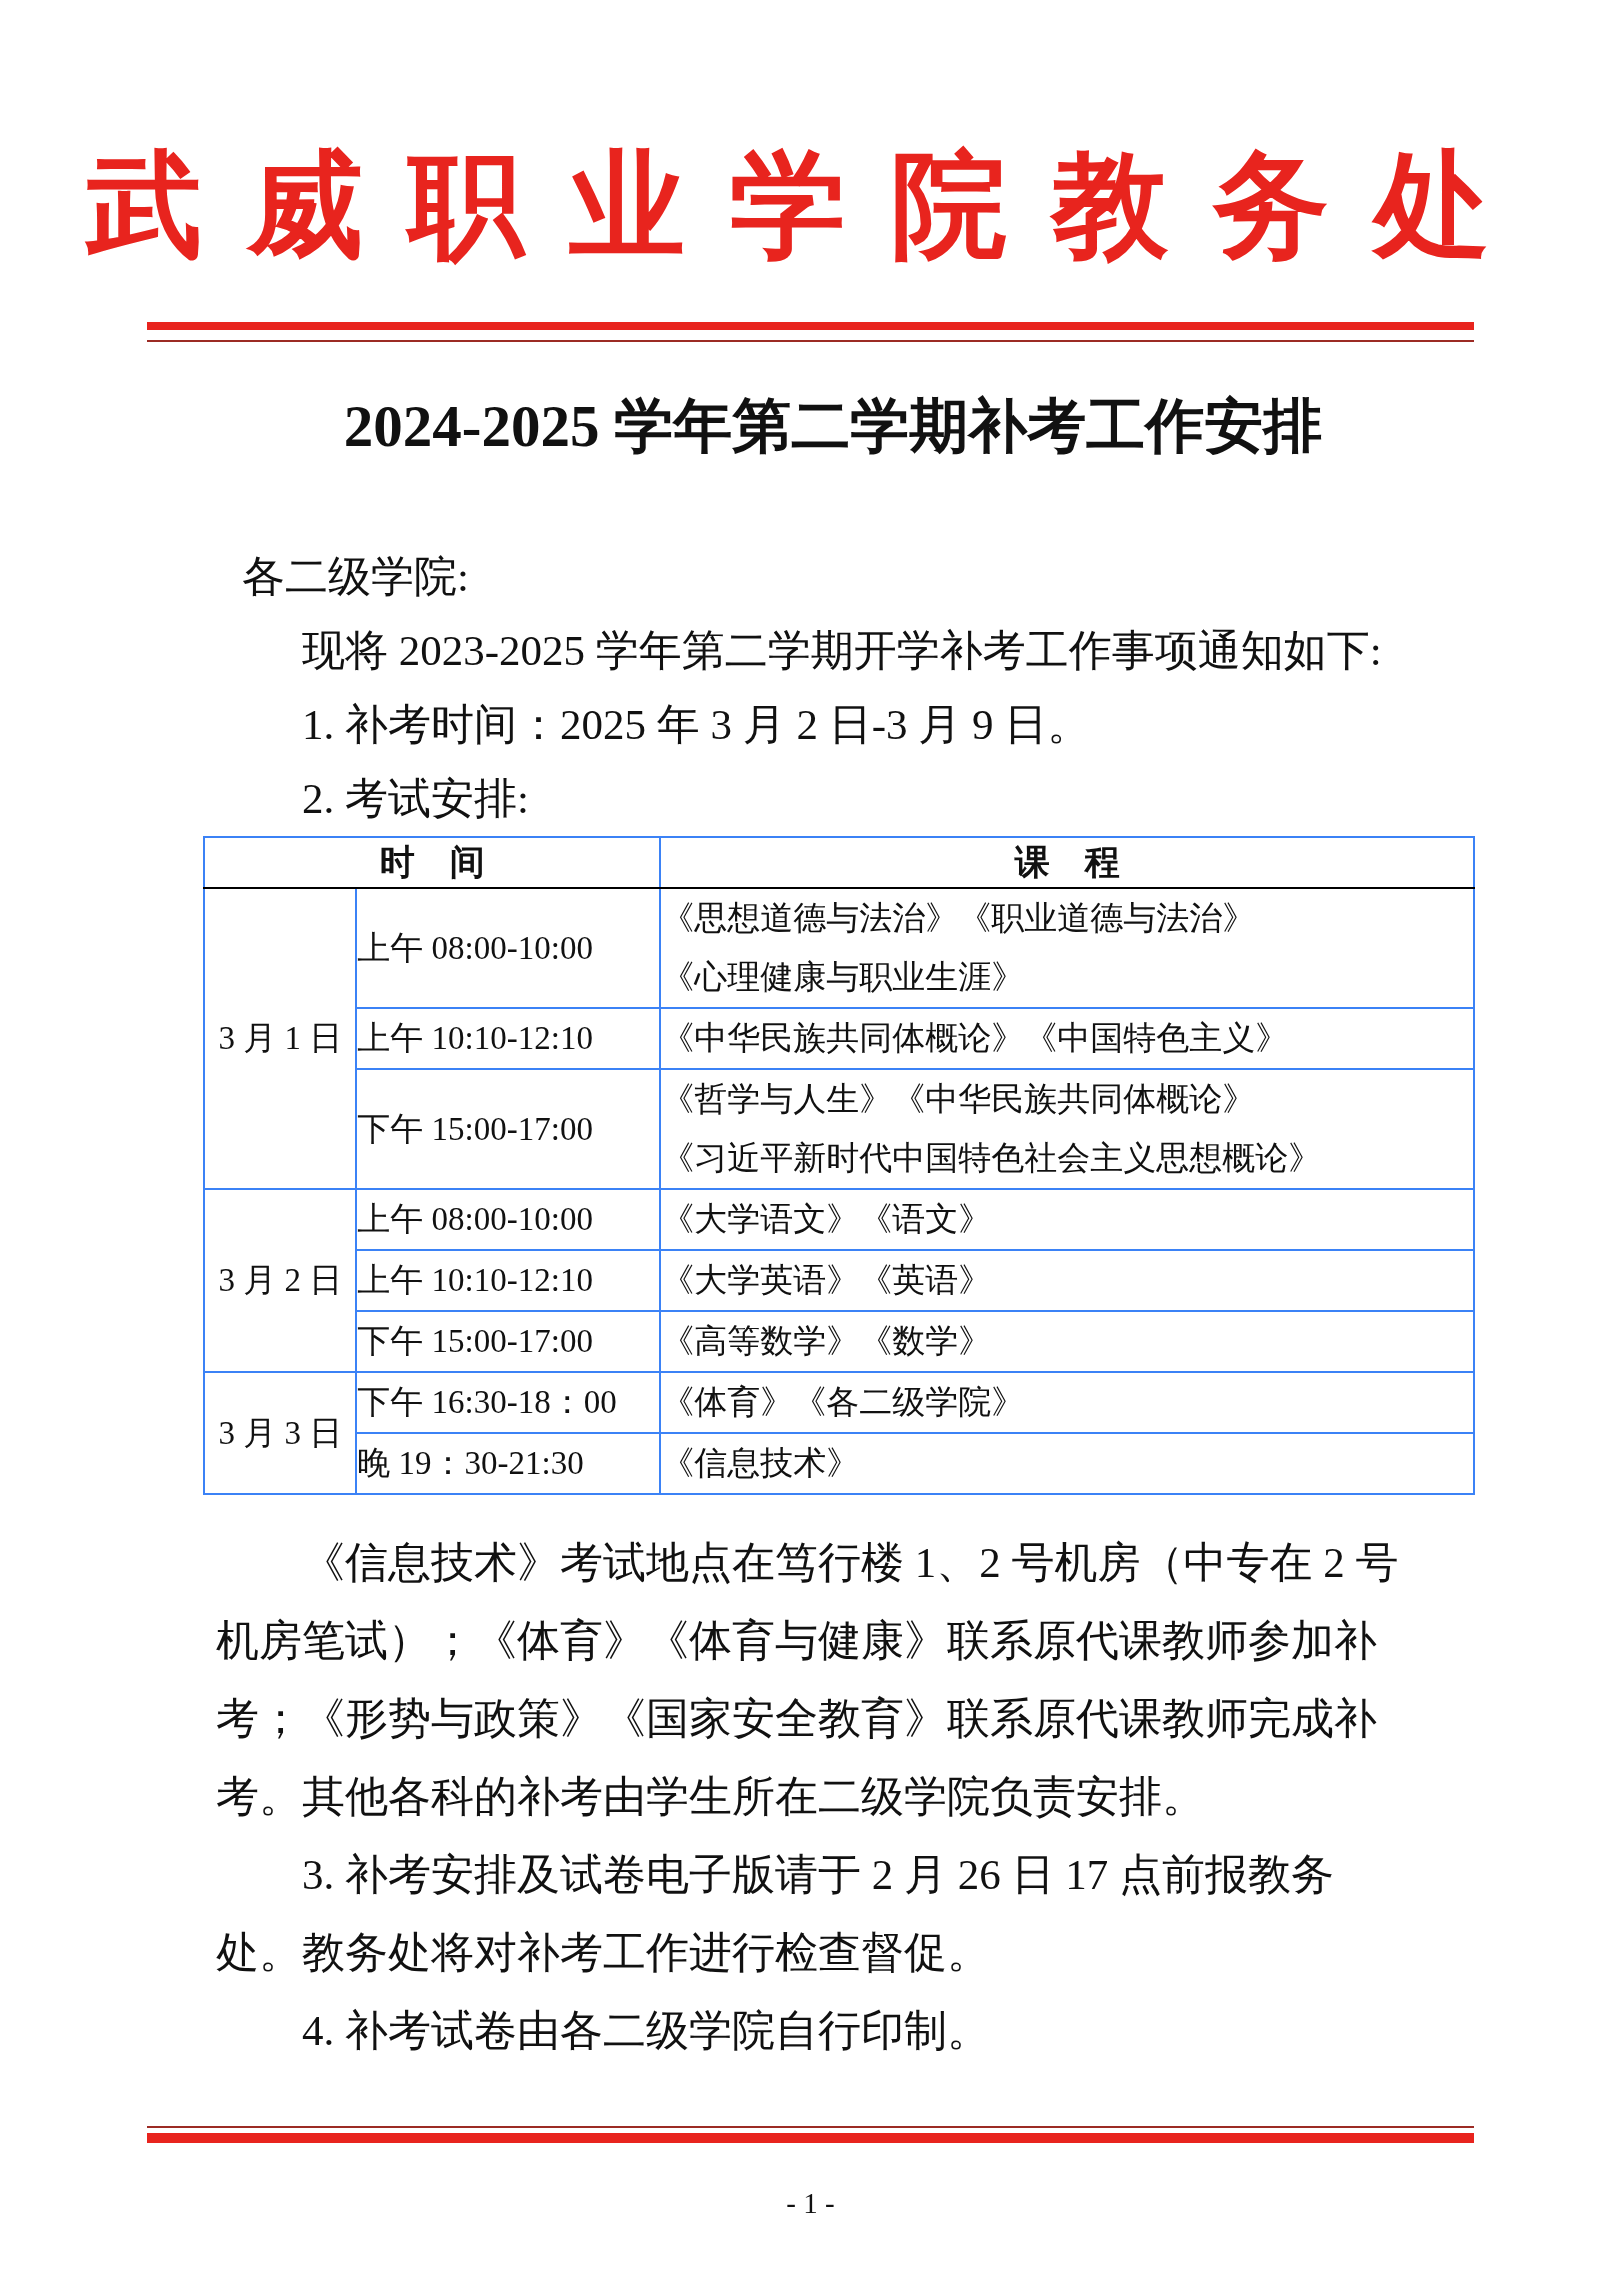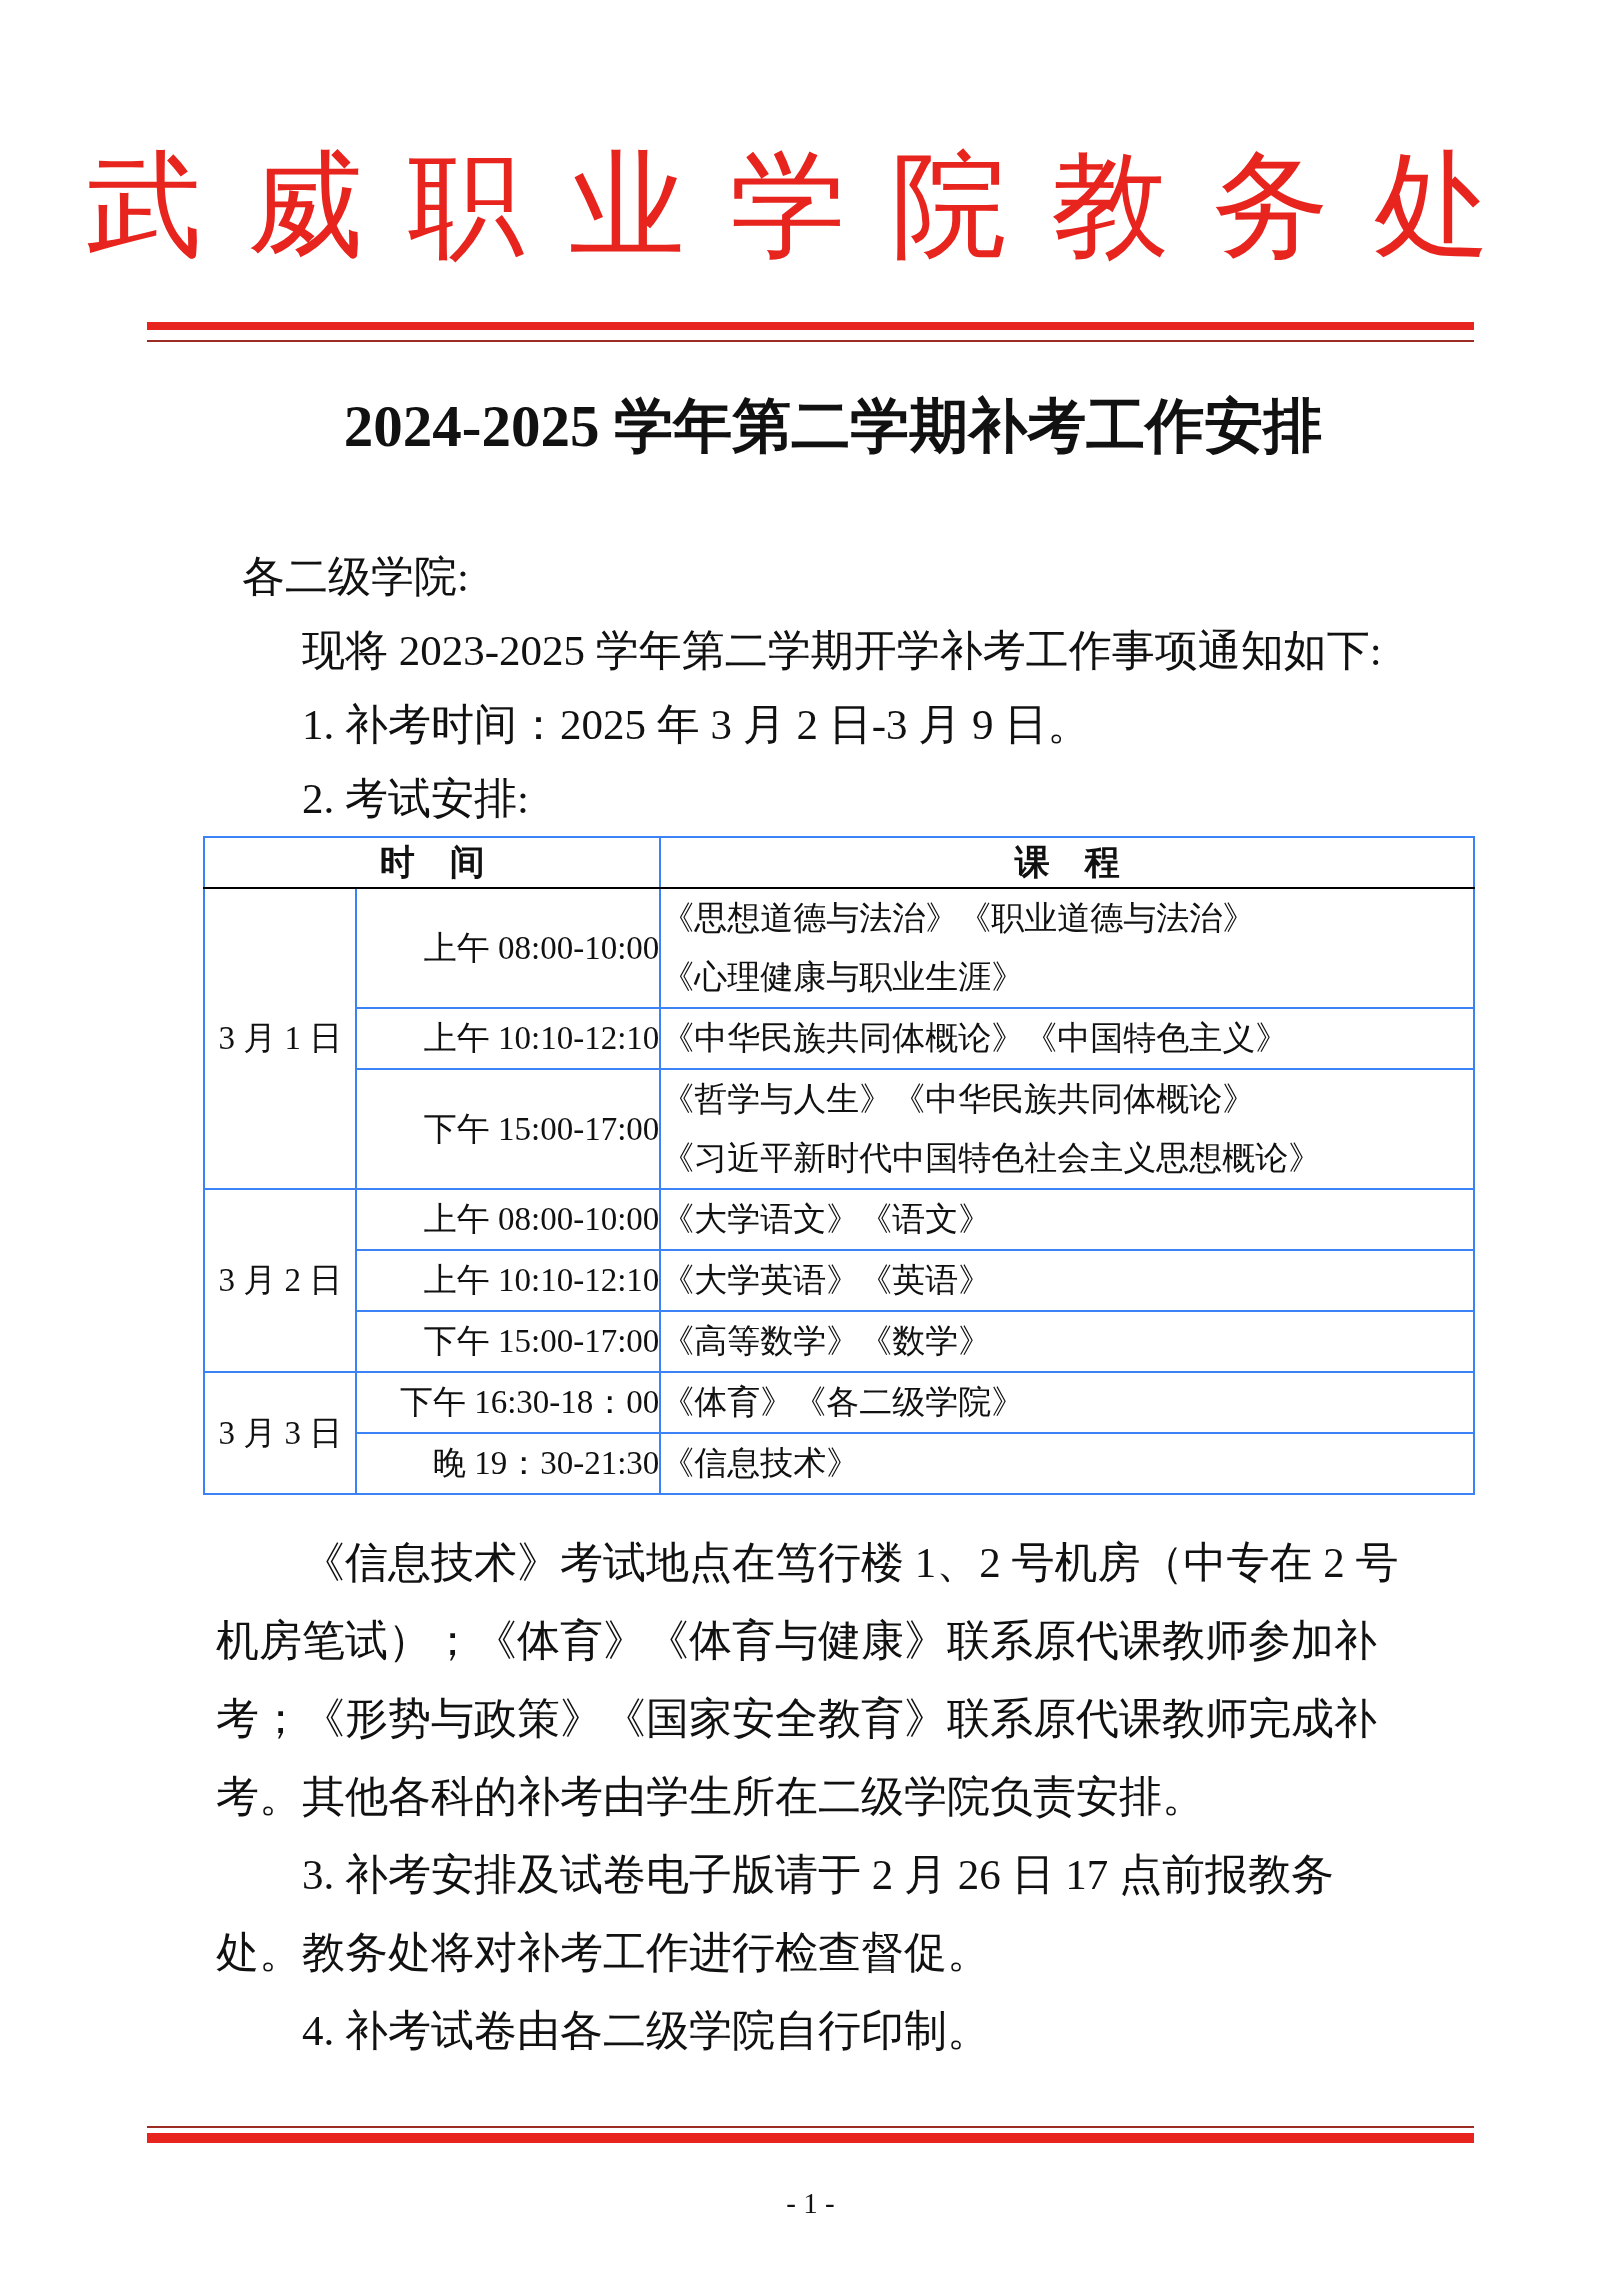--- a/index.html
+++ b/index.html
@@ -11,21 +11,21 @@
     color:#111;
     font-family:"Liberation Serif","DejaVu Serif",serif;
     overflow:hidden;
     box-sizing:border-box;
   }
   
   .red-head{
     margin-top:110px;
     text-align:center;
     font-size:116px;
-    font-weight:normal;
+    font-weight:bold;
     line-height:192px;
     letter-spacing:45px;
     white-space:nowrap;
   }
   .rules{margin:19.6px 147px 0 147px;}
   .rule-thick{height:8.8px;}
   .rule-thin{height:2px;margin-top:9.8px;}
   
   .doc-title{
     margin:49px 171px 0 216px;
@@ -56,21 +56,21 @@
   }
   table.exam{border:2.9px solid #000;}
   table.exam th{
     font-size:35px;font-weight:bold;text-align:center;
     border-bottom:2.9px solid #000;height:49px;
   }
   tr.r-short{height:57px;}
   tr.r-tall{height:115px;}
   tr.group-start td{border-top:2.9px solid #000;}
   td.date-cell{text-align:center;}
-  td.time-cell{text-align:right;white-space:nowrap;}
+  td.time-cell{text-align:left;white-space:nowrap;}
   td.course-cell{text-align:left;padding-left:27.4px;}
   td.course-cell div{line-height:59px;white-space:nowrap;}
   
   .paras{margin-top:29px;}
   .paras .bline{line-height:78px;white-space:nowrap;}
   
   .foot-rules{margin:56px 147px 0 147px;}
   .foot-rule-thin{height:2px;}
   .foot-rule-thick{height:9.8px;margin-top:4.9px;}
   .page-number{

